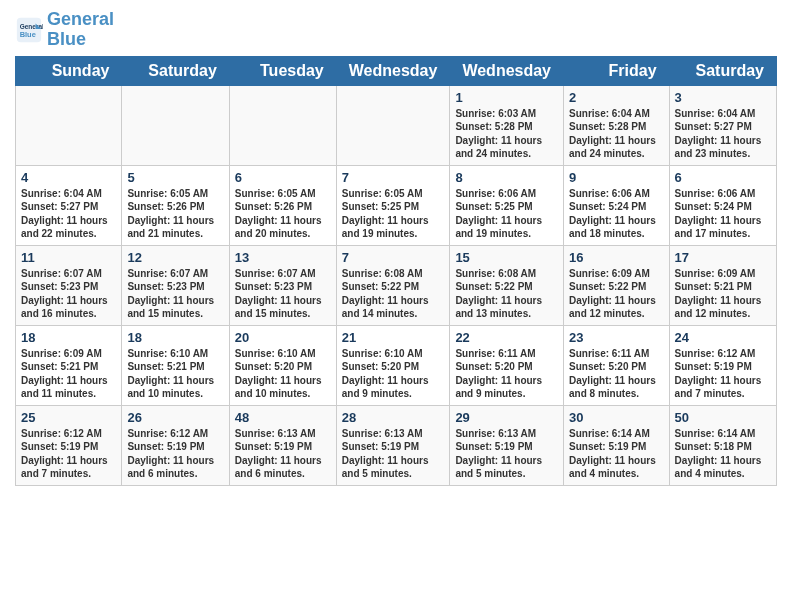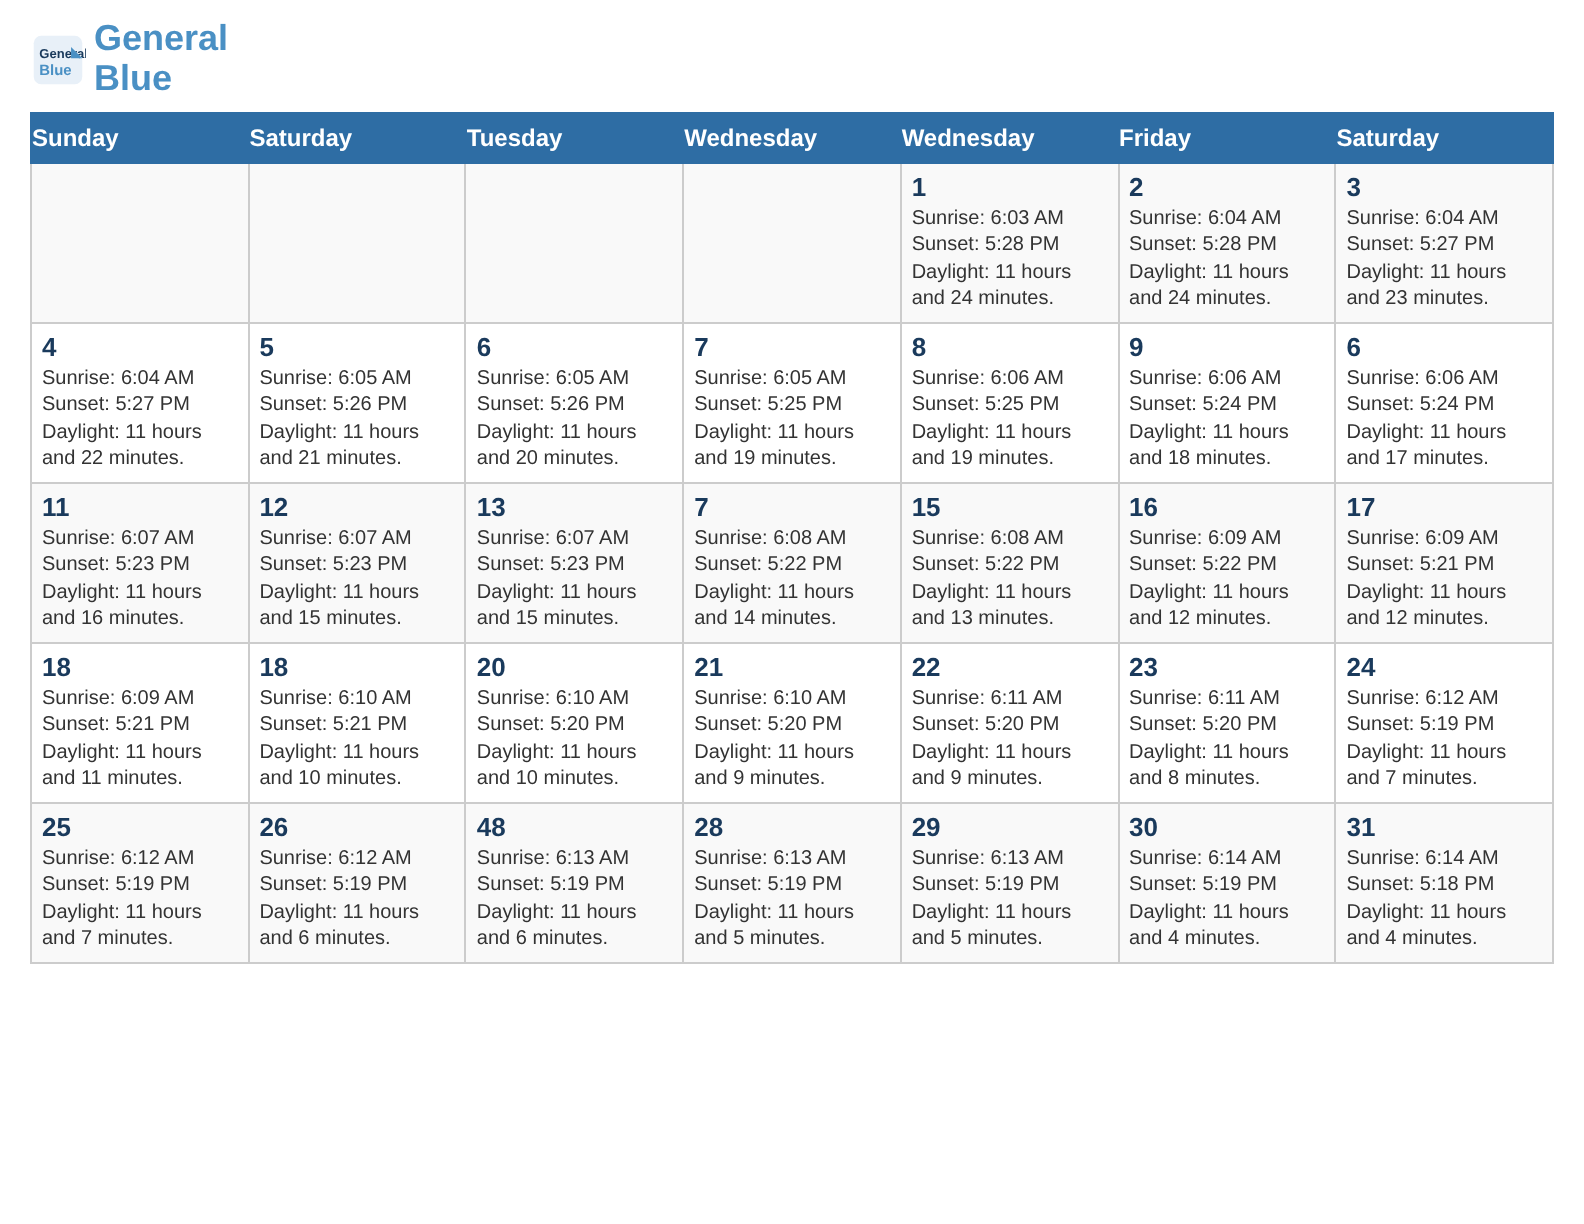--- a/index.html
+++ b/index.html
@@ -48,23 +48,23 @@
     }
     table {
       width: 100%;
       border-collapse: collapse;
       font-size: 10.5px;
     }
     thead th {
       background: #2e6da4;
       color: #fff;
       font-weight: bold;
-      text-align: left;
-      padding: 5px 0;
-      font-size: 12px;
+      text-align: right;
+      padding: 5px 12px;
+      font-size: 16px;
       border: 1px solid #2e6da4;
     }
     tbody td {
       border: 1px solid #ccc;
       vertical-align: top;
       padding: 4px 5px;
       width: calc(100% / 7);
       min-height: 78px;
       height: 78px;
     }
@@ -72,20 +72,21 @@
       font-weight: bold;
       font-size: 13px;
       color: #1a3a5c;
       display: block;
       margin-bottom: 2px;
     }
     .day-info {
       font-size: 10px;
       color: #333;
       line-height: 1.35;
+      font-weight: bold;
     }
     tbody tr:nth-child(odd) td {
       background: #f9f9f9;
     }
     tbody tr:nth-child(even) td {
       background: #fff;
     }
     .empty {
       background: #f9f9f9;
     }
@@ -343,21 +344,21 @@
 and 5 minutes.</div>
         </td>
         <td>
           <span class="day-num">30</span>
           <div class="day-info" style="white-space: pre-line;">Sunrise: 6:14 AM
 Sunset: 5:19 PM
 Daylight: 11 hours
 and 4 minutes.</div>
         </td>
         <td>
-          <span class="day-num">31</span>
+          <span class="day-num">50</span>
           <div class="day-info" style="white-space: pre-line;">Sunrise: 6:14 AM
 Sunset: 5:18 PM
 Daylight: 11 hours
 and 4 minutes.</div>
         </td>
       </tr>
     </tbody>
 </table>
 
 </body></html>

